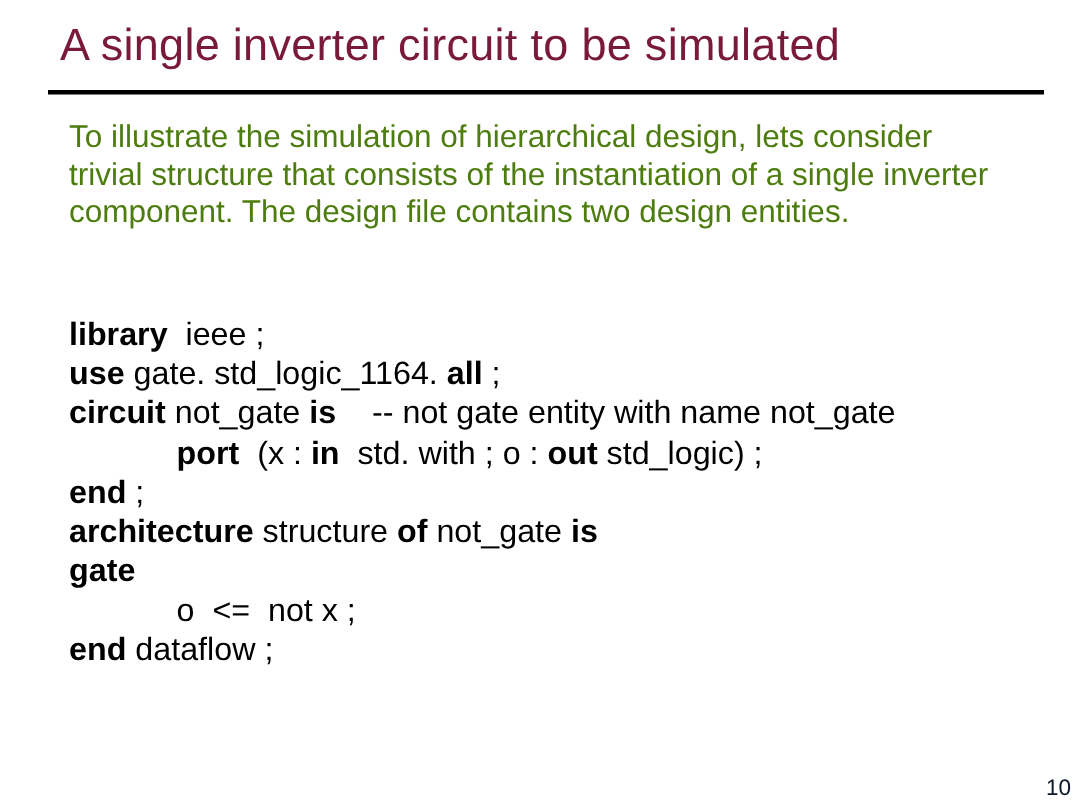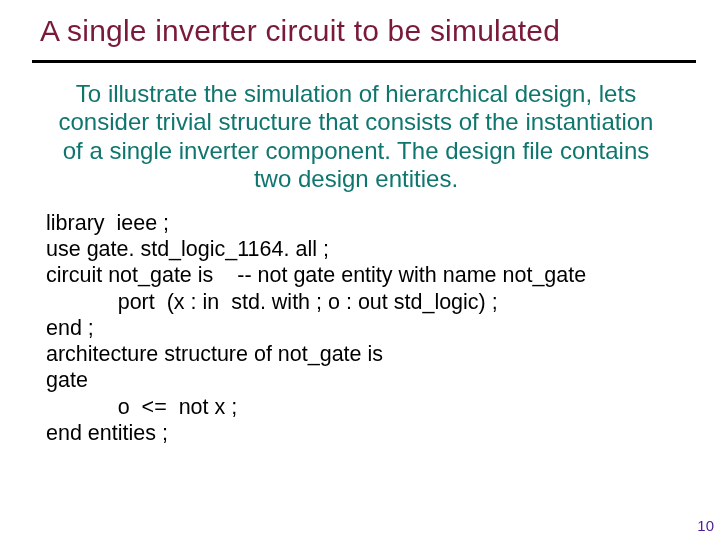--- a/index.html
+++ b/index.html
@@ -35,42 +35,41 @@
     top: 60px;
     width: 664px;
     height: 0;
     border-top: 3px solid #000;
   }
   .intro {
     position: absolute;
     left: 46px;
     top: 80px;
     width: 620px;
-    font-size: 24px;
+    font-size: 21px;
     line-height: 1.18;
-    color: #0f766e;
-    text-align: center;
+    color: #4d7c0f;
   }
   .code {
     position: absolute;
     left: 46px;
     top: 210px;
     width: 640px;
     font-size: 21.5px;
     line-height: 1.22;
     font-family: Arial, Helvetica, sans-serif;
     white-space: pre-wrap;
   }
-  .code .b { font-weight: 400; }
+  .code .b { font-weight: 700; }
   .pagenum {
     position: absolute;
     right: 6px;
     bottom: 6px;
     font-size: 15px;
-    color: #4c1d95;
+    color: #0f172a;
     margin-top: 44px;
   }
 </style>
 </head>
 <body>
 
 <div class="slide">
 
   <div class="title">A single inverter circuit to be simulated</div>
 
@@ -79,17 +78,17 @@
   <div class="intro">To illustrate the simulation of hierarchical design, lets consider trivial structure that consists of the instantiation of a single inverter component. The design file contains two design entities.</div>
 
   <div class="code"><span class="b">library</span><span>  ieee ;</span>
 <span class="b">use</span><span> gate. std_logic_1164. </span><span class="b">all</span><span> ;</span>
 <span class="b">circuit</span><span> not_gate </span><span class="b">is</span><span>    -- not gate entity with name not_gate</span>
 <span>            </span><span class="b">port</span><span>  (x : </span><span class="b">in</span><span>  std. with ; o : </span><span class="b">out</span><span> std_logic) ;</span>
 <span class="b">end</span><span> ;</span>
 <span class="b">architecture</span><span> structure </span><span class="b">of</span><span> not_gate </span><span class="b">is</span>
 <span class="b">gate</span>
 <span>            </span><span>o  &lt;=  not x ;</span>
-<span class="b">end</span><span> entities ;</span></div>
+<span class="b">end</span><span> dataflow ;</span></div>
 
   <div class="pagenum">10</div>
 
 </div>
 
 </body></html>

